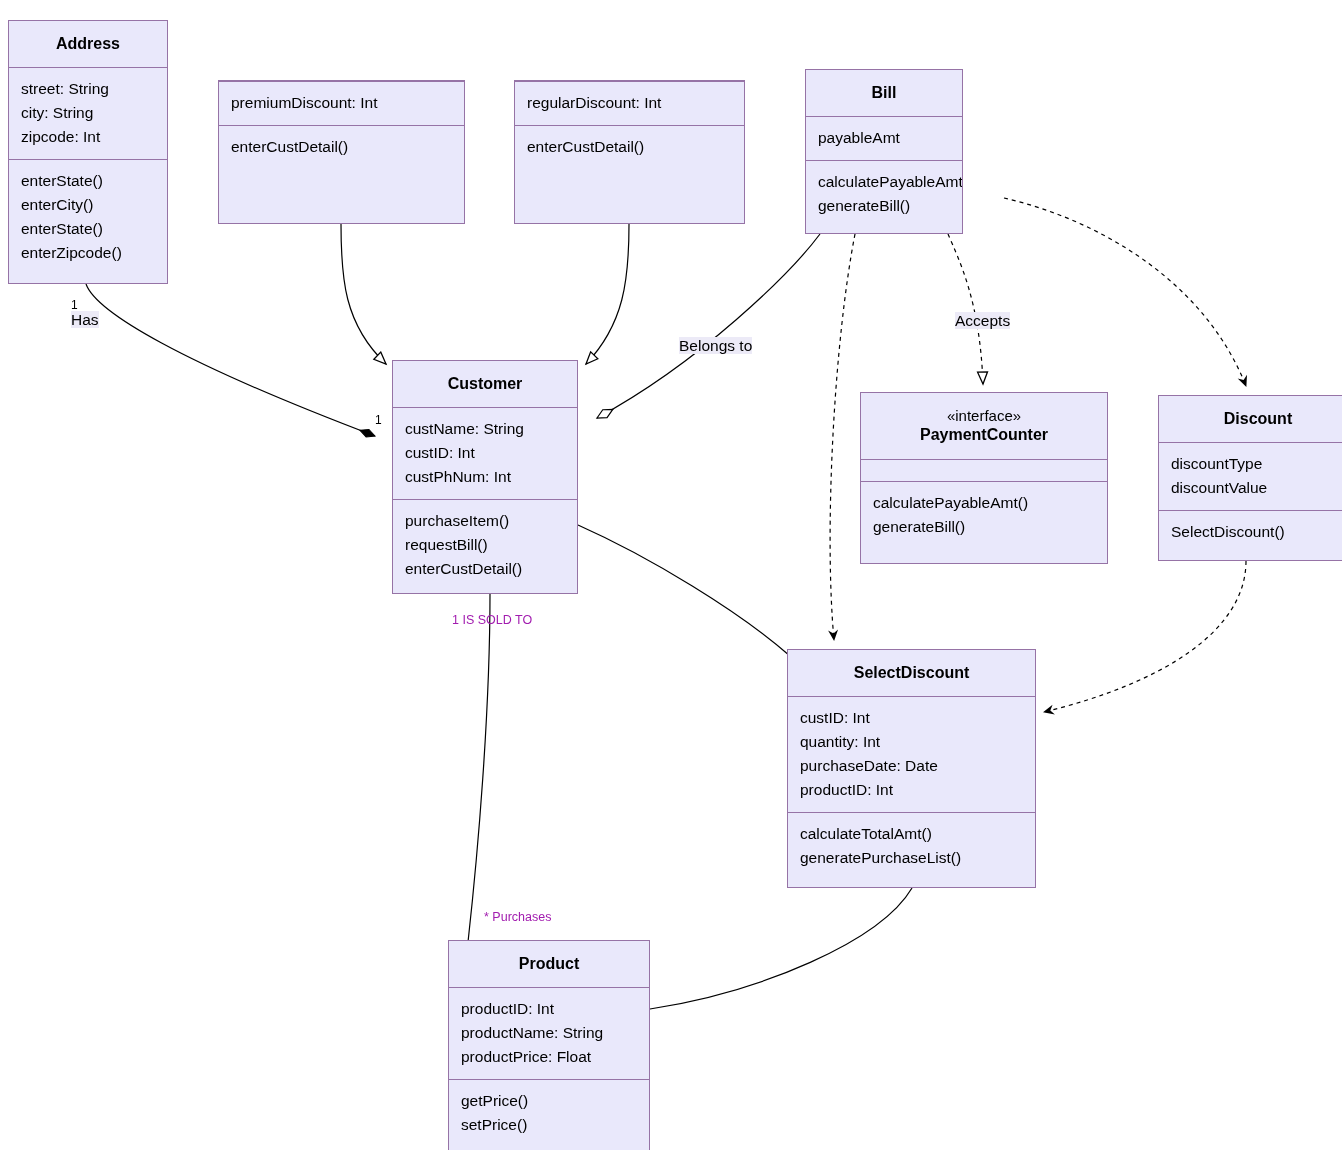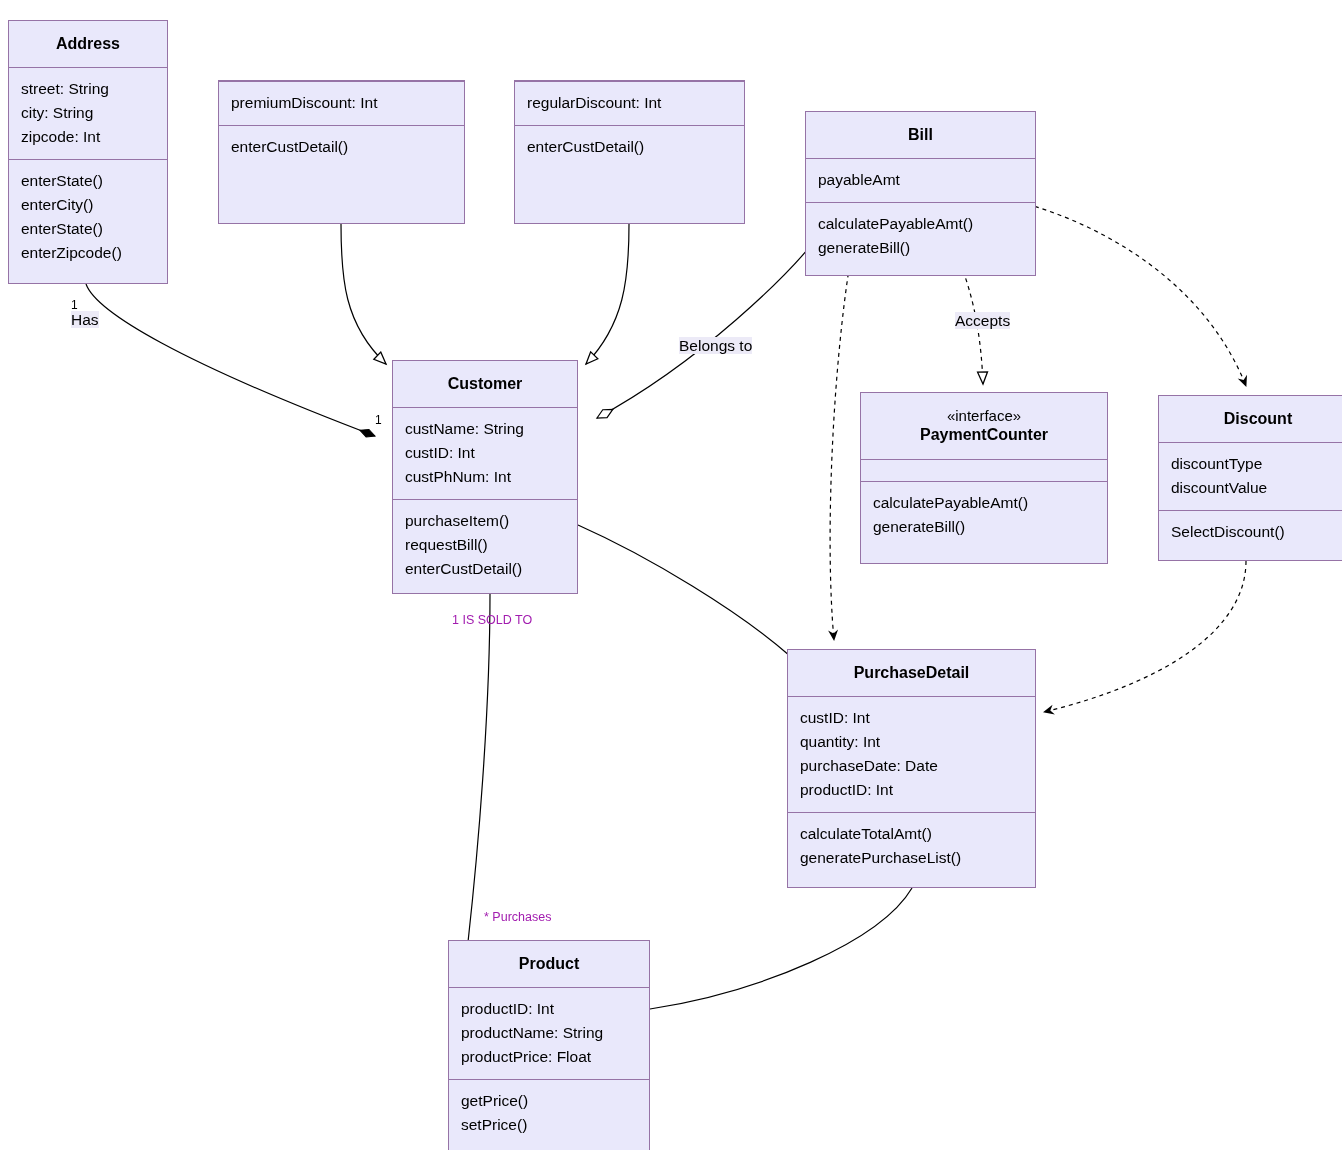--- a/index.html
+++ b/index.html
@@ -162,21 +162,21 @@
 
   <div class="uml-class" style="left:514px; top:68px; width:231px; height:144px;">
     <div class="compartment divider">
       <div class="member">regularDiscount: Int</div>
     </div>
     <div class="compartment divider">
       <div class="member">enterCustDetail()</div>
     </div>
   </div>
 
-  <div class="uml-class" style="left:805px; top:57px; width:231px; height:165px;margin-top:42px;">
+  <div class="uml-class" style="left:805px; top:57px; width:158px; height:165px;">
     <div class="compartment cls-title">Bill</div>
     <div class="compartment divider">
       <div class="member">payableAmt</div>
     </div>
     <div class="compartment divider">
       <div class="member">calculatePayableAmt()</div>
       <div class="member">generateBill()</div>
     </div>
   </div>
 
@@ -211,21 +211,21 @@
     <div class="compartment divider">
       <div class="member">discountType</div>
       <div class="member">discountValue</div>
     </div>
     <div class="compartment divider">
       <div class="member">SelectDiscount()</div>
     </div>
   </div>
 
   <div class="uml-class" style="left:787px; top:637px; width:249px; height:239px;">
-    <div class="compartment cls-title">PurchaseDetail</div>
+    <div class="compartment cls-title">SelectDiscount</div>
     <div class="compartment divider">
       <div class="member">custID: Int</div>
       <div class="member">quantity: Int</div>
       <div class="member">purchaseDate: Date</div>
       <div class="member">productID: Int</div>
     </div>
     <div class="compartment divider">
       <div class="member">calculateTotalAmt()</div>
       <div class="member">generatePurchaseList()</div>
     </div>

